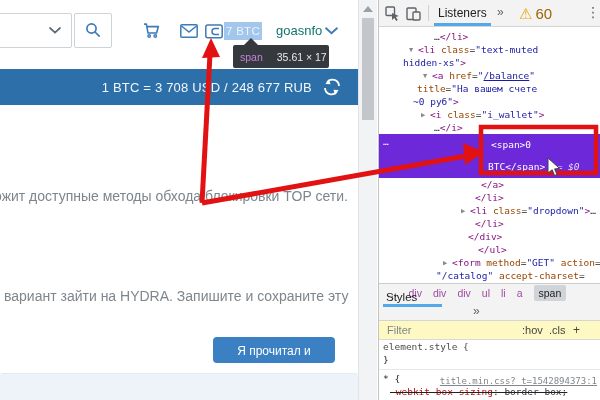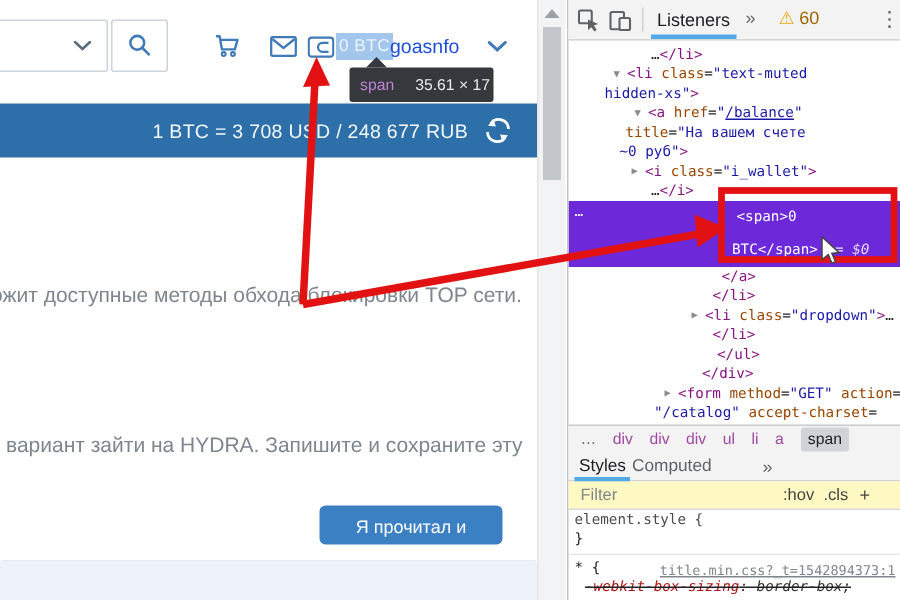--- a/index.html
+++ b/index.html
@@ -9,21 +9,21 @@
   #page{position:absolute;left:0;top:0;width:358px;height:400px;background:#fff;}
   .box{position:absolute;border:1px solid #ccd3d9;background:#fff;border-radius:2px;}
   #cat-select{left:-20px;top:13px;width:90px;height:33px;}
   #cat-select svg{position:absolute;right:10px;top:13px;}
   #search-btn{left:74px;top:13px;width:36px;height:33px;}
   #search-btn svg{position:absolute;left:10px;top:8px;}
   .hicon{position:absolute;top:22px;}
   #balance-hl{position:absolute;left:224px;top:22px;width:38px;height:18px;
               background:#a3c6ec;color:#edf4fc;font-size:11.5px;line-height:18px;
               text-align:center;letter-spacing:.3px;}
-  #username{position:absolute;left:260px;top:23px;font-size:13px;color:#1d4ed8;}
+  #username{position:absolute;left:276px;top:23px;font-size:13px;color:#0f766e;}
   #user-chevron{position:absolute;left:325px;top:27px;}
   
   #tooltip{position:absolute;left:233px;top:45px;width:96px;height:23px;background:#35383d;
            border-radius:2px;display:flex;align-items:center;z-index:5;font-size:10.5px;}
   #tooltip .caret{position:absolute;left:11px;top:-7px;width:0;height:0;
            border-left:7px solid transparent;border-right:7px solid transparent;
            border-bottom:7px solid #35383d;}
   #tooltip .tag{color:#c083d6;padding:0 7px;}
   #tooltip .sep{width:1px;height:13px;background:#5a5f66;}
   #tooltip .dims{color:#e8eaed;padding:0 7px;white-space:nowrap;}
@@ -52,21 +52,21 @@
   #devtools{position:absolute;left:378px;top:0;width:222px;height:400px;background:#fff;
             border-left:1px solid #c3c3c3;box-sizing:border-box;}
   #dt-toolbar{position:absolute;left:0;top:0;width:100%;height:27px;background:#f3f3f3;
               border-bottom:1px solid #d5d5d5;box-sizing:border-box;}
   #dt-toolbar .sep{position:absolute;left:49px;top:5px;width:1px;height:16px;background:#d0d0d0;}
   #inspect-icon{position:absolute;left:6px;top:6px;}
   #device-icon{position:absolute;left:27px;top:6px;}
   #tab-elements{position:absolute;left:59px;top:6px;font-size:12px;color:#202124;}
   #tab-elements::after{content:"";position:absolute;left:-4px;right:-4px;bottom:-6px;height:3px;background:#53a8ea;}
   #dt-overflow{position:absolute;left:118px;top:5px;font-size:12px;color:#5f6368;}
-  #warn-badge{position:absolute;left:140px;top:5px;font-size:12px;}
+  #warn-badge{position:absolute;left:140px;top:5px;font-size:15px;}
   #warn-badge .tri{color:#eca60c;margin-right:3px;}
   #warn-badge .cnt{color:#9c6500;}
   #dt-menu{position:absolute;left:207px;top:4px;font-size:14px;color:#5f6368;}
   
   #dom-tree{position:absolute;left:0;top:28px;width:222px;height:255px;overflow:hidden;
             font-family:"DejaVu Sans Mono",monospace;font-size:9.5px;padding-top:2px;box-sizing:border-box;}
   .trow{height:13px;line-height:13px;white-space:pre;overflow:hidden;box-sizing:border-box;}
   .trow.sel{height:22px;line-height:22px;background:#6d28d9;}
   .c-t{color:#881280;} .c-a{color:#994500;} .c-v{color:#1a1aa6;}
   .c-l{color:#1a1aa6;text-decoration:underline;} .c-p{color:#202124;}
@@ -99,21 +99,21 @@
   #hov-toggle{position:absolute;left:143px;top:3px;color:#434343;}
   #cls-toggle{position:absolute;left:170px;top:3px;color:#434343;}
   #add-rule{position:absolute;left:194px;top:2px;color:#434343;font-size:12px;}
   
   #styles-body{position:absolute;left:0;top:340px;width:100%;height:60px;
                font-family:"DejaVu Sans Mono",monospace;font-size:9.5px;color:#202124;}
   .srow{height:13px;line-height:13px;padding-left:4px;white-space:pre;}
   #rule-divider{height:0;border-top:1px solid #e8e8e8;margin:3px 0 2px 0;}
   #elem-style{color:#4c4c4c;}
   #css-link{position:absolute;right:3px;top:36px;font-size:9px;color:#80868b;text-decoration:underline;}
-  #prop-row{text-decoration:line-through;padding-left:11px;font-style:italic;}
+  #prop-row{text-decoration:line-through;padding-left:11px;}
   #prop-row .pname{color:#b01414;}
   #prop-row .pval{color:#333;}
   
   #annot{position:absolute;left:0;top:0;width:600px;height:400px;pointer-events:none;z-index:9;}
 </style>
 </head>
 <body>
 
 <div id="screen">
 
@@ -138,21 +138,21 @@
       </svg>
     <svg class="hicon" style="left:180px;top:24px" width="18" height="14" viewBox="0 0 18 14">
         <rect x="0.8" y="0.8" width="16.4" height="12.4" rx="1" fill="none" stroke="#3f7ab8" stroke-width="1.5"></rect>
         <path d="M1.5 2 L9 8 L16.5 2" fill="none" stroke="#3f7ab8" stroke-width="1.5"></path>
       </svg>
     <svg class="hicon" style="left:205px;top:24px" width="18" height="15" viewBox="0 0 18 15">
         <rect x="0.8" y="1" width="16.4" height="12.8" rx="2" fill="none" stroke="#3f7ab8" stroke-width="1.5"></rect>
         <path d="M14 4.5 H10 a3 3 0 0 0 0 6 H14" fill="none" stroke="#3f7ab8" stroke-width="1.5"></path>
       </svg>
 
-    <div id="balance-hl">0 BTC</div>
+    <div id="balance-hl">7 BTC</div>
     <div id="username">goasnfo</div>
     <svg id="user-chevron" width="13" height="8" viewBox="0 0 12 7">
         <polyline points="1,1 6,5.6 11,1" fill="none" stroke="#3f7ab8" stroke-width="1.8" stroke-linecap="round"></polyline>
       </svg>
 
     <div id="tooltip">
       <span class="caret"></span>
       <span class="tag">span</span>
       <span class="sep"></span>
       <span class="dims">35.61 × 17</span>
@@ -207,40 +207,40 @@
         <div class="trow" style="padding-left: 38px;"><span class="c-a">title</span><span class="c-p">=</span><span class="c-v">"На вашем счете</span></div>
         <div class="trow" style="padding-left: 34px;"><span class="c-v">~0 руб"</span><span class="c-t">&gt;</span></div>
         <div class="trow" style="padding-left: 42px;"><span class="c-w">▶</span><span class="c-t">&lt;i </span><span class="c-a">class</span><span class="c-p">=</span><span class="c-v">"i_wallet"</span><span class="c-t">&gt;</span></div>
         <div class="trow" style="padding-left: 55px;"><span class="c-p">…</span><span class="c-t">&lt;/i&gt;</span></div>
         <div class="trow sel" style="padding-left: 112px;"><span class="c-t">&lt;span&gt;</span><span class="c-p">0</span></div>
         <div class="trow sel" style="padding-left: 109px;"><span class="c-p">BTC</span><span class="c-t">&lt;/span&gt;</span><span class="c-h"> == $0</span></div>
         <div class="trow" style="padding-left: 102px;"><span class="c-t">&lt;/a&gt;</span></div>
         <div class="trow" style="padding-left: 96px;"><span class="c-t">&lt;/li&gt;</span></div>
         <div class="trow" style="padding-left: 82px;"><span class="c-w">▶</span><span class="c-t">&lt;li </span><span class="c-a">class</span><span class="c-p">=</span><span class="c-v">"dropdown"</span><span class="c-t">&gt;</span><span class="c-p">…</span></div>
         <div class="trow" style="padding-left: 96px;"><span class="c-t">&lt;/li&gt;</span></div>
+        <div class="trow" style="padding-left: 89px;"><span class="c-t">&lt;/div&gt;</span></div>
         <div class="trow" style="padding-left: 99px;"><span class="c-t">&lt;/ul&gt;</span></div>
-        <div class="trow" style="padding-left: 89px;"><span class="c-t">&lt;/div&gt;</span></div>
         <div class="trow" style="padding-left: 64px;"><span class="c-w">▶</span><span class="c-t">&lt;form </span><span class="c-a">method</span><span class="c-p">=</span><span class="c-v">"GET"</span><span class="c-p"> </span><span class="c-a">action</span><span class="c-p">=</span></div>
         <div class="trow" style="padding-left: 57px;"><span class="c-v">"/catalog"</span><span class="c-p"> </span><span class="c-a">accept-charset</span><span class="c-p">=</span></div>
       </div>
     <div id="sel-ellipsis">…</div>
 
     <div id="crumbs">
         <span class="crumb">…</span>
         <span class="crumb">div</span>
         <span class="crumb">div</span>
         <span class="crumb">div</span>
         <span class="crumb">ul</span>
         <span class="crumb">li</span>
         <span class="crumb">a</span>
         <span class="crumb active">span</span>
       </div>
 
     <div id="styles-tabs">
-      <span id="stabs-slot" style="display:flex;gap:4px;">
+      <span id="stabs-slot" style="display:flex;gap:16px;flex-direction:column;">
           <span class="stab active">Styles</span>
           <span class="stab">Computed</span>
         </span>
       <span id="stabs-overflow">»</span>
     </div>
 
     <div id="filter-row">
       <input id="filter-input" placeholder="Filter" style="">
       <span id="hov-toggle">:hov</span>
       <span id="cls-toggle">.cls</span>

